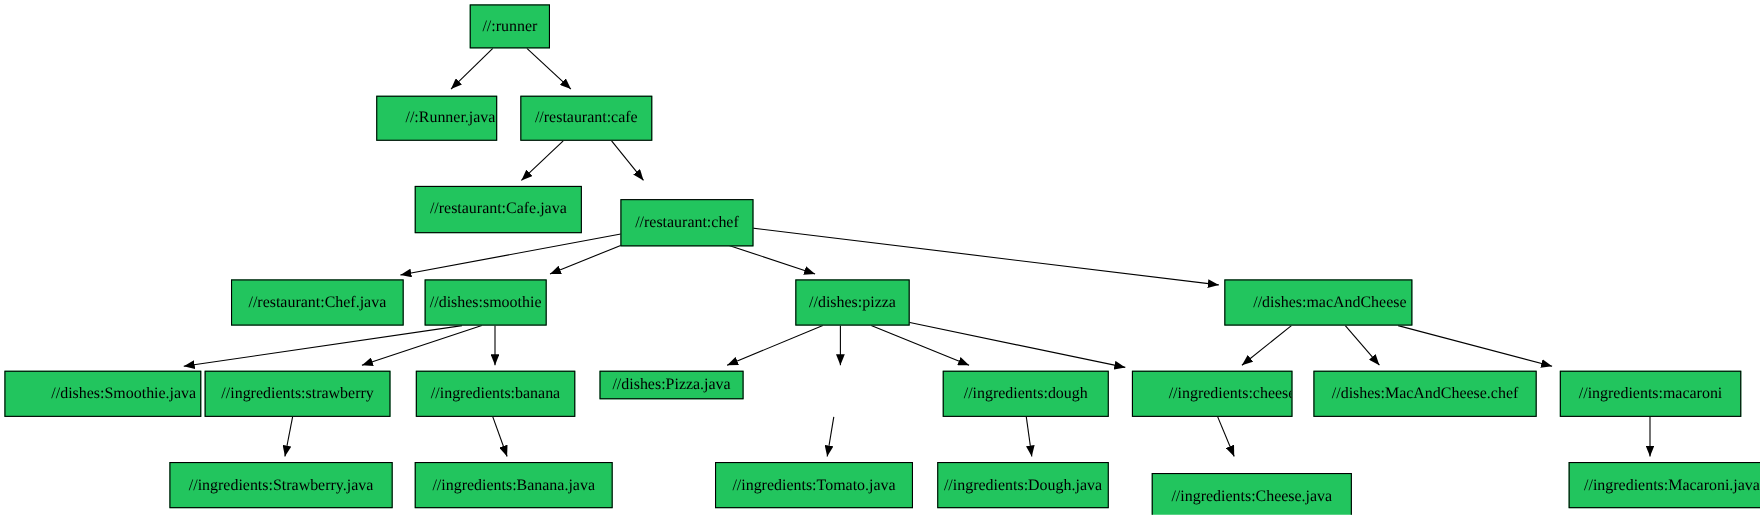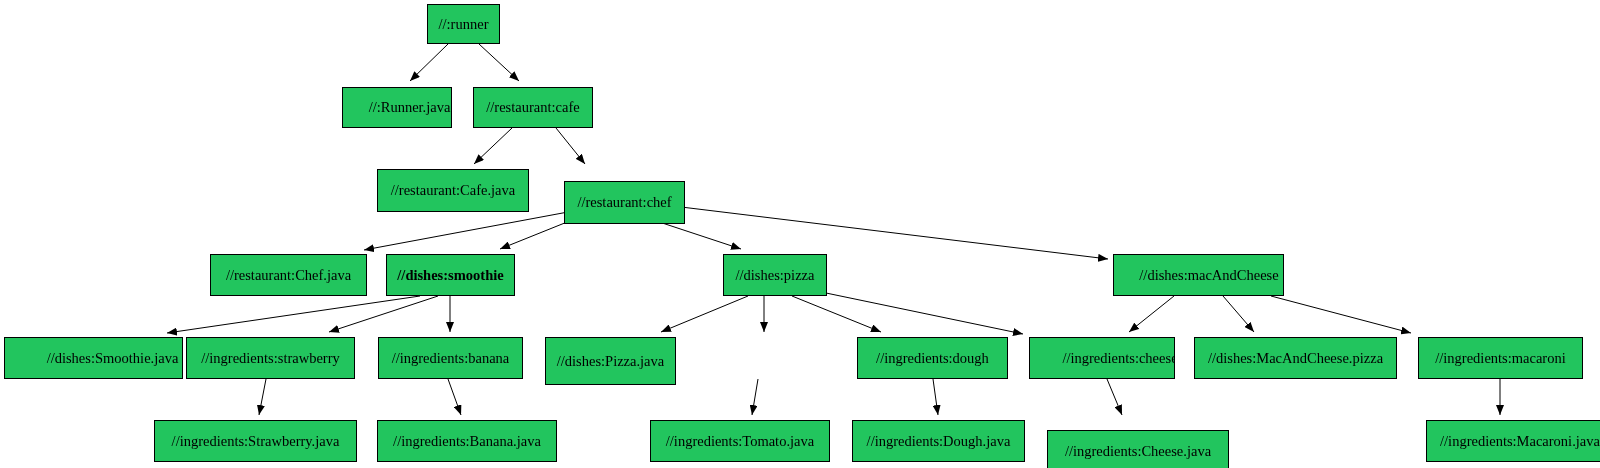--- a/index.html
+++ b/index.html
@@ -66,31 +66,31 @@
     <line class="edge" x1="1107" y1="379" x2="1122" y2="415" marker-end="url(#arrow)"></line>
     <line class="edge" x1="1500" y1="379" x2="1500" y2="415" marker-end="url(#arrow)"></line>
   </svg>
 
   <div class="node" style="left:427px;  top:4px;   width:73px;  height:40px;">//:runner</div>
   <div class="node" style="left:342px;  top:87px;  width:110px; height:41px;padding-left:25px;">//:Runner.java</div>
   <div class="node" style="left:473px;  top:87px;  width:120px; height:41px;">//restaurant:cafe</div>
   <div class="node" style="left:377px;  top:169px; width:152px; height:43px;">//restaurant:Cafe.java</div>
   <div class="node" style="left:564px;  top:169px; width:121px; height:43px;margin-top:12px;">//restaurant:chef</div>
   <div class="node" style="left:210px;  top:254px; width:157px; height:42px;">//restaurant:Chef.java</div>
-  <div class="node" style="left:386px;  top:254px; width:129px; height:42px;font-weight:bold;">//dishes:smoothie</div>
+  <div class="node" style="left:386px;  top:254px; width:111px; height:42px;">//dishes:smoothie</div>
   <div class="node" style="left:723px;  top:254px; width:104px; height:42px;">//dishes:pizza</div>
   <div class="node" style="left:1113px; top:254px; width:171px; height:42px;padding-left:21px;">//dishes:macAndCheese</div>
   <div class="node" style="left:4px;    top:337px; width:179px; height:42px;padding-left:38px;">//dishes:Smoothie.java</div>
   <div class="node" style="left:186px;  top:337px; width:169px; height:42px;">//ingredients:strawberry</div>
   <div class="node" style="left:378px;  top:337px; width:145px; height:42px;">//ingredients:banana</div>
-  <div class="node" style="left:545px;  top:337px; width:131px; height:48px;">//dishes:Pizza.java</div>
+  <div class="node" style="left:545px;  top:337px; width:131px; height:26px;">//dishes:Pizza.java</div>
   <div class="node" style="left:857px;  top:337px; width:151px; height:42px;">//ingredients:dough</div>
   <div class="node" style="left:1029px; top:337px; width:146px; height:42px;padding-left:36px;">//ingredients:cheese</div>
-  <div class="node" style="left:1194px; top:337px; width:203px; height:42px;">//dishes:MacAndCheese.pizza</div>
+  <div class="node" style="left:1194px; top:337px; width:203px; height:42px;">//dishes:MacAndCheese.chef</div>
   <div class="node" style="left:1418px; top:337px; width:165px; height:42px;">//ingredients:macaroni</div>
   <div class="node" style="left:154px;  top:420px; width:203px; height:42px;">//ingredients:Strawberry.java</div>
   <div class="node" style="left:377px;  top:420px; width:180px; height:42px;">//ingredients:Banana.java</div>
   <div class="node" style="left:650px;  top:420px; width:180px; height:42px;">//ingredients:Tomato.java</div>
-  <div class="node" style="left:852px;  top:420px; width:173px; height:42px;">//ingredients:Dough.java</div>
+  <div class="node" style="left:852px;  top:420px; width:156px; height:42px;">//ingredients:Dough.java</div>
   <div class="node" style="left:1047px; top:420px; width:182px; height:42px;margin-top:10px;">//ingredients:Cheese.java</div>
   <div class="node" style="left:1402px; top:420px; width:188px; height:42px;margin-left:24px;">//ingredients:Macaroni.java</div>
 
 </div>
 
 </body></html>

